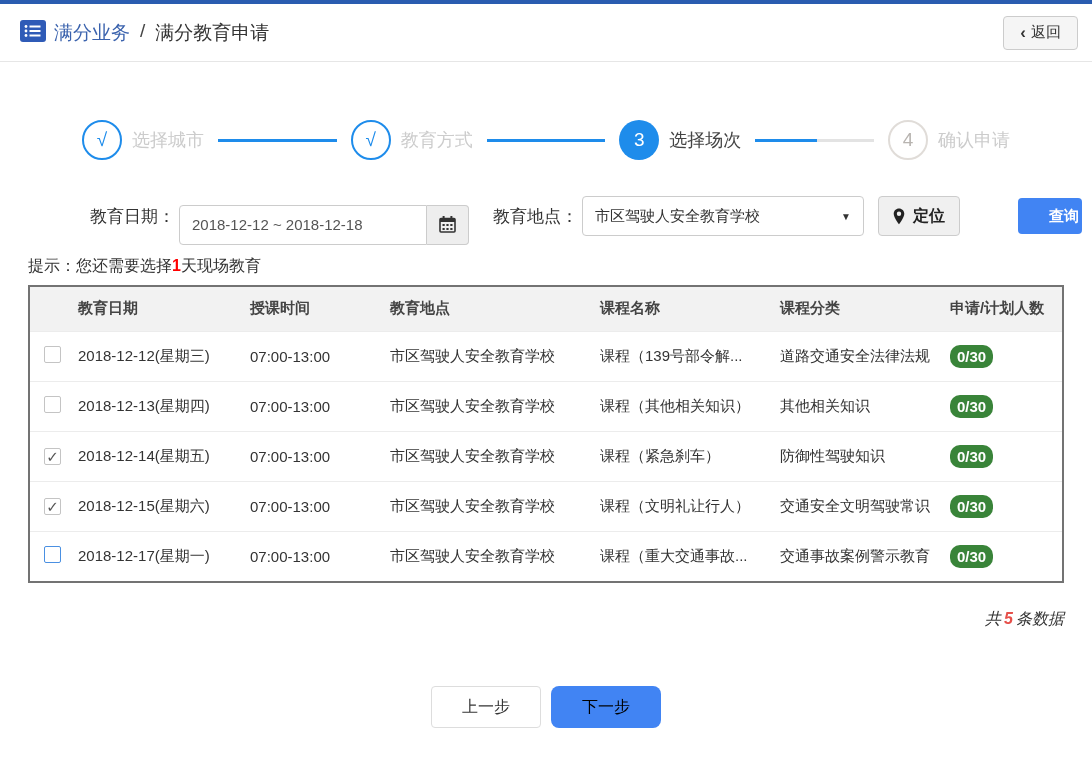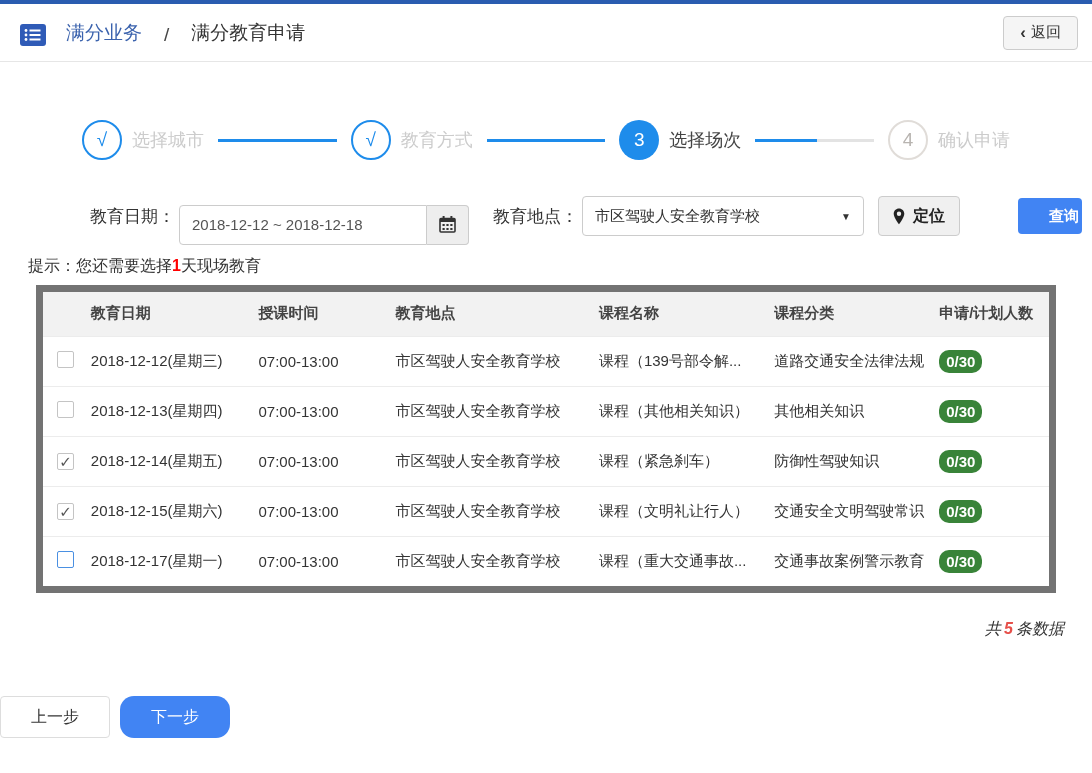--- a/index.html
+++ b/index.html
@@ -3,21 +3,21 @@
 <meta charset="utf-8">
 <style>
   * { margin:0; padding:0; box-sizing:border-box; }
   html,body { width:1092px; height:773px; background:#fff; overflow:hidden;
     font-family:"Liberation Sans","DejaVu Sans",sans-serif; color:#333; }
 
   
   .topbar { height:4px; background:#2a5cb0; }
   .header { height:58px; border-bottom:1px solid #e6e6e6; display:flex;
     align-items:center; padding:0 14px 0 20px; }
-  .header-left { display:flex; align-items:flex-end; gap:20px; flex:1; }
+  .header-left { display:flex; align-items:flex-start; gap:8px; flex:1; }
   .menu-icon { width:26px; height:22px; display:inline-block; }
   .title-primary { color:#3a62ad; font-size:19px; }
   .title-sep { color:#444; font-size:19px; margin:0 2px; }
   .title-secondary { color:#333; font-size:19px; }
   .back-btn { background:#f5f5f5; border:1px solid #ccc; border-radius:4px;
     height:34px; padding:0 16px; font-size:15px; color:#333; cursor:pointer;
     display:flex; align-items:center; gap:5px; font-family:inherit; }
   .back-chevron { font-weight:bold; font-size:17px; line-height:1; }
 
   
@@ -55,21 +55,21 @@
     font-family:inherit; }
   .search-btn { height:36px; width:64px; margin-left:58px; background:#4184f3;
     border:none; border-radius:4px; color:#fff; font-size:15px; font-weight:bold;
     cursor:pointer; font-family:inherit;padding-left:28px; }
 
   
   .hint { margin:20px 0 8px 28px; font-size:16px; color:#333; }
   .hint .hint-count { color:#f00; font-weight:bold; }
 
   
-  .table-wrap { margin:0 36px; border:7px solid #737373; }
+  .table-wrap { margin:0 28px; border:2px solid #737373; }
   table { width:100%; border-collapse:collapse; font-size:15px; }
   thead th { background:#f2f2f2; text-align:left; font-weight:bold; color:#444;
     height:44px; padding:0 6px; }
   tbody td { height:50px; padding:0 6px; border-top:1px solid #ececec; color:#333; }
   .col-check { width:42px; padding-left:14px; }
   .col-date { width:172px; }
   .col-time { width:140px; }
   .col-place { width:210px; }
   .col-course { width:180px; }
   .col-cat { width:170px; }
@@ -78,25 +78,25 @@
     background:#fff; display:inline-flex; align-items:center; justify-content:center;
     font-size:15px; color:#555; cursor:pointer; line-height:1; }
   .checkbox.checked { color:#555; font-weight:bold; }
   .checkbox.highlight { border-color:#4a90e2; }
   .quota-badge { display:inline-block; background:#398439; color:#fff;
     font-weight:bold; font-size:15px; padding:3px 7px; border-radius:10px; }
 
   
   .summary { text-align:right; margin:26px 28px 0 0; font-size:16px; color:#333;font-style:italic; }
   .summary .summary-count { color:#e6504a; font-weight:bold; margin:0 3px; }
-  .footer-btns { display:flex; gap:10px; margin-top:56px; }
+  .footer-btns { display:flex; justify-content:center; gap:10px; margin-top:56px; }
   .prev-btn { width:110px; height:42px; background:#fff; border:1px solid #ddd;
     border-radius:4px; font-size:16px; color:#333; cursor:pointer; font-family:inherit; }
   .next-btn { width:110px; height:42px; background:#4184f3; border:none;
-    border-radius:14px; font-size:16px; color:#ffffff; cursor:pointer; font-family:inherit; }
+    border-radius:8px; font-size:16px; color:#000000; cursor:pointer; font-family:inherit; }
 </style>
 </head>
 <body>
 
 <div class="topbar"></div>
 
 <div class="header">
   <div class="header-left">
     <span class="menu-icon">
       <svg width="26" height="22" viewBox="0 0 26 22">

